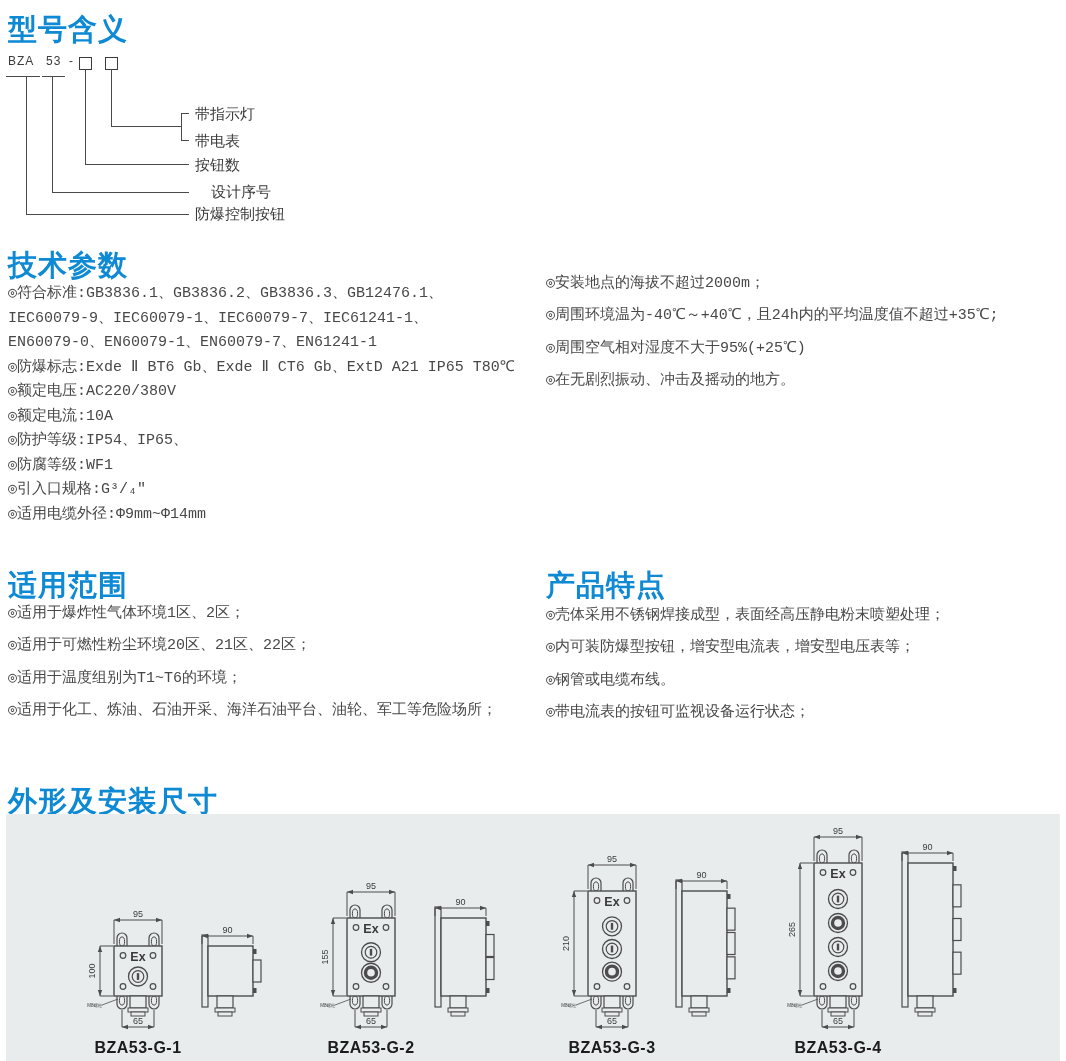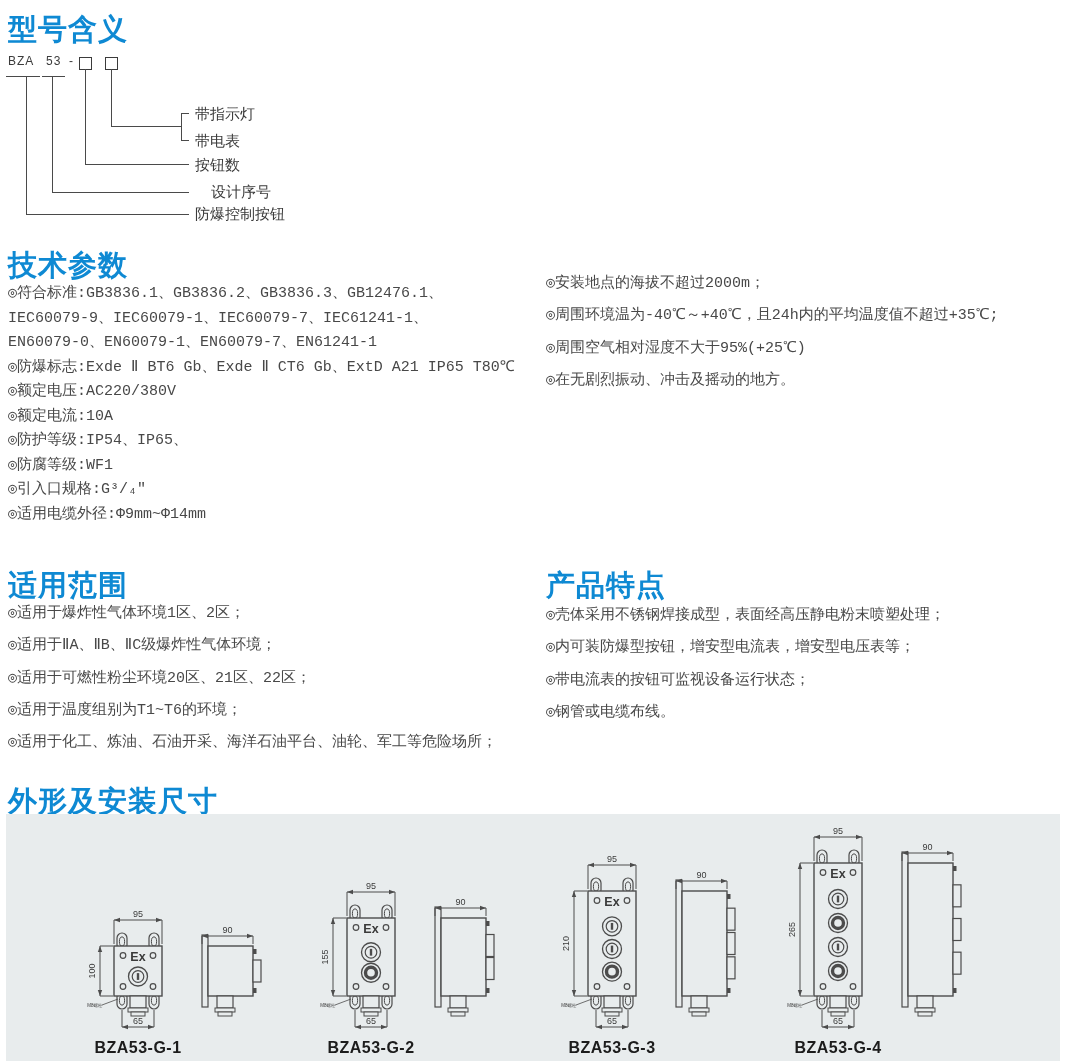--- a/index.html
+++ b/index.html
@@ -82,32 +82,31 @@
   <ul class="blist wide" style="left:546px;top:268px;width:516px">
       <li>◎安装地点的海拔不超过2000m；</li>
       <li>◎周围环境温为-40℃～+40℃，且24h内的平均温度值不超过+35℃;</li>
       <li>◎周围空气相对湿度不大于95%(+25℃)</li>
       <li>◎在无剧烈振动、冲击及摇动的地方。</li>
     </ul>
 
   <h2 class="t" style="left:8px;top:566px">适用范围</h2>
   <ul class="blist wide" style="left:8px;top:598px;width:535px">
       <li>◎适用于爆炸性气体环境1区、2区；</li>
-      <li>◎适用于ⅡA、ⅡB、ⅡC级爆炸性气体环境；</li>
       <li>◎适用于可燃性粉尘环境20区、21区、22区；</li>
       <li>◎适用于温度组别为T1~T6的环境；</li>
       <li>◎适用于化工、炼油、石油开采、海洋石油平台、油轮、军工等危险场所；</li>
     </ul>
 
   <h2 class="t" style="left:546px;top:566px">产品特点</h2>
   <ul class="blist wide" style="left:546px;top:600px;width:516px">
       <li>◎壳体采用不锈钢焊接成型，表面经高压静电粉末喷塑处理；</li>
       <li>◎内可装防爆型按钮，增安型电流表，增安型电压表等；</li>
+      <li>◎钢管或电缆布线。</li>
       <li>◎带电流表的按钮可监视设备运行状态；</li>
-      <li>◎钢管或电缆布线。</li>
     </ul>
 
   <h2 class="t" style="left:8px;top:782px">外形及安装尺寸</h2>
   <div class="panel" id="panel" style="left:6px;top:814px;width:1054px;height:247px">
       <div class="dgroup" style="left: 72px;">
         <svg width="200" height="138" viewBox="0 0 200 138" font-family="&quot;Liberation Sans&quot;,&quot;DejaVu Sans&quot;,sans-serif">
           <rect x="39" y="35" width="10" height="17" rx="5" ry="5" fill="none" stroke="#4c4c4c" stroke-width="1.2"></rect>
           <ellipse cx="44" cy="43.5" rx="2.6" ry="4.6" fill="none" stroke="#4c4c4c" stroke-width="1"></ellipse>
           <rect x="71" y="35" width="10" height="17" rx="5" ry="5" fill="none" stroke="#4c4c4c" stroke-width="1.2"></rect>
           <ellipse cx="76" cy="43.5" rx="2.6" ry="4.6" fill="none" stroke="#4c4c4c" stroke-width="1"></ellipse>

